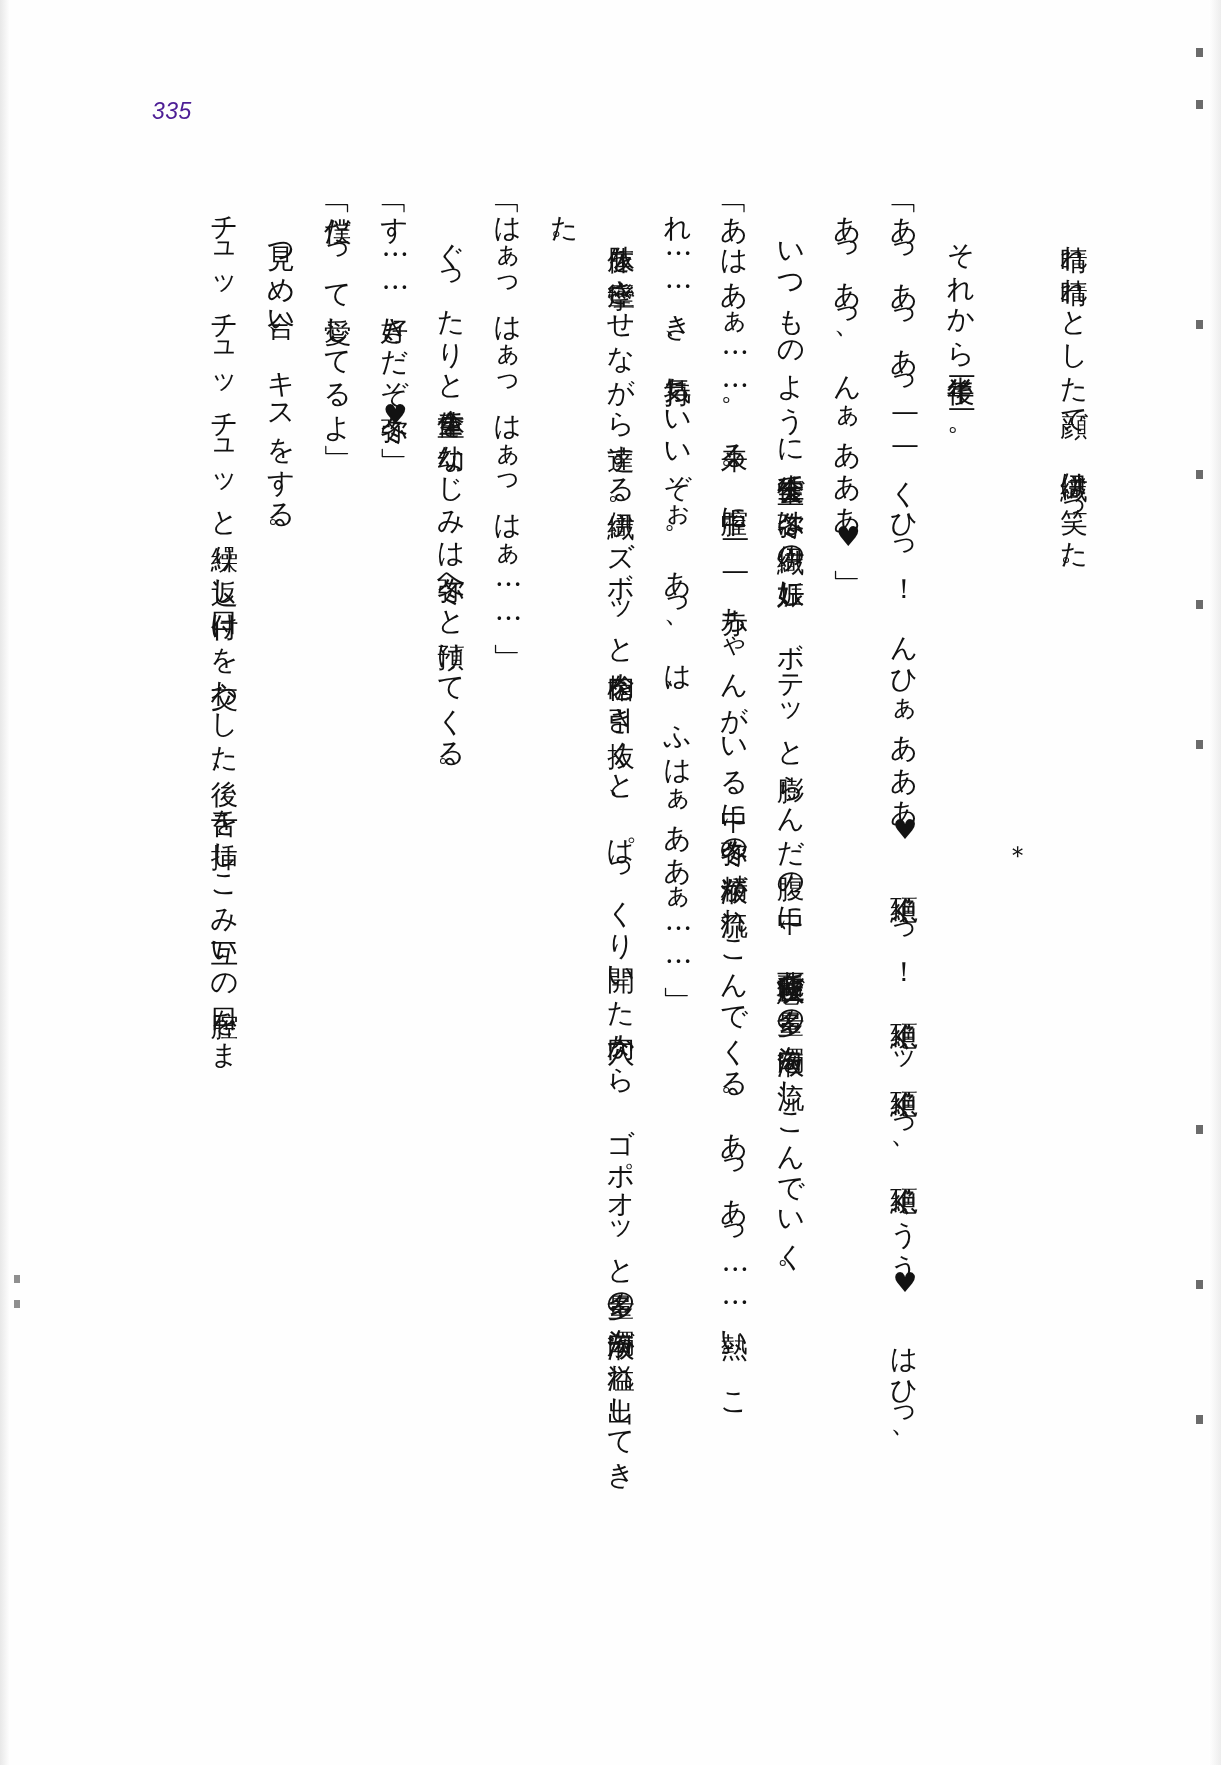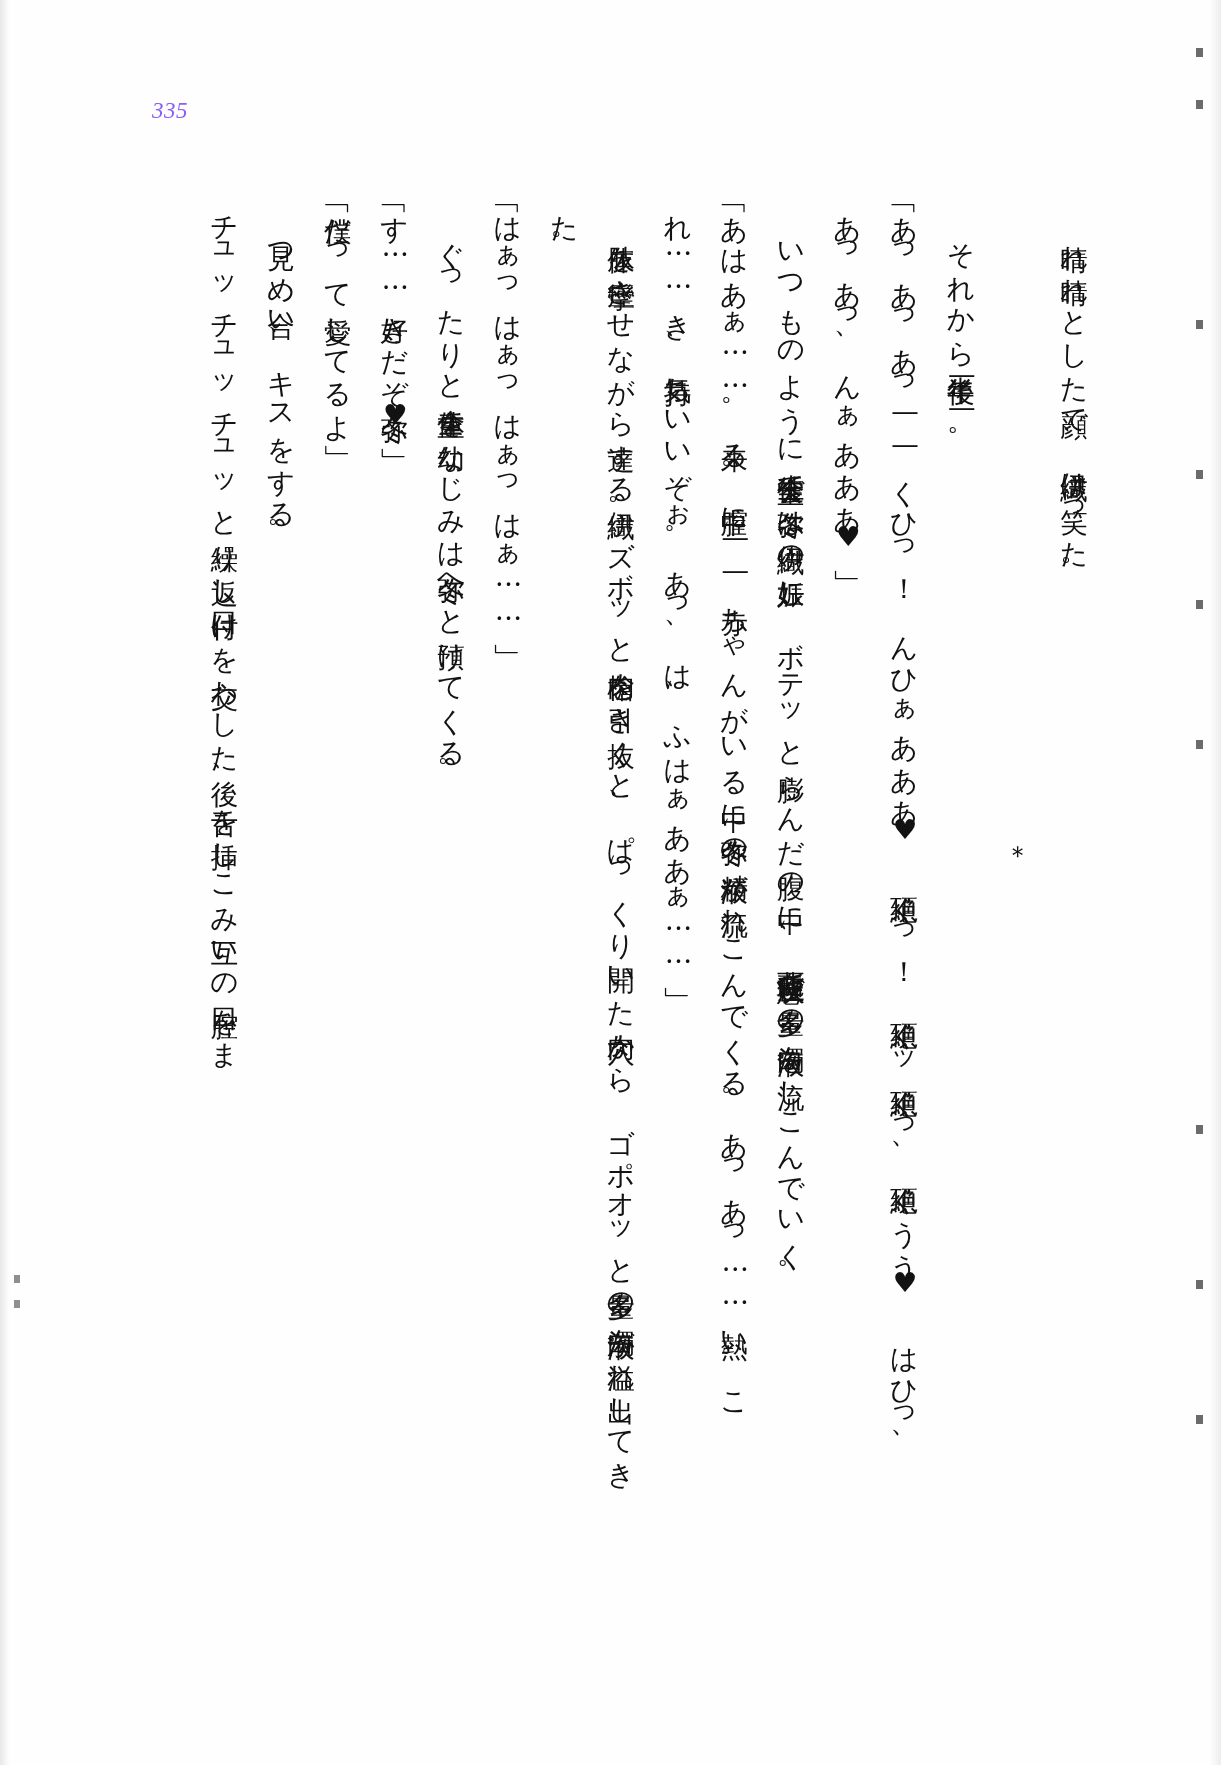--- a/index.html
+++ b/index.html
@@ -70,23 +70,23 @@
   .tick-left.l0 { top: 1275px; }
   .tick-left.l1 { top: 1300px; }
 
   
   .page-number {
     position: absolute;
     left: 152px;
     top: 98px;
     font-size: 23px;
     font-style: italic;
-    font-family: Liberation Serif, serif;
+    font-family: Liberation Sans, sans-serif;
     letter-spacing: 0.5px;
-    color: #8b5cf6;
+    color: #4c1d95;
   }
 
   
   .vtext {
     position: absolute;
     top: 196px;
     right: 118px;
     height: 1290px;
     width: 840px;
     writing-mode: vertical-rl;

